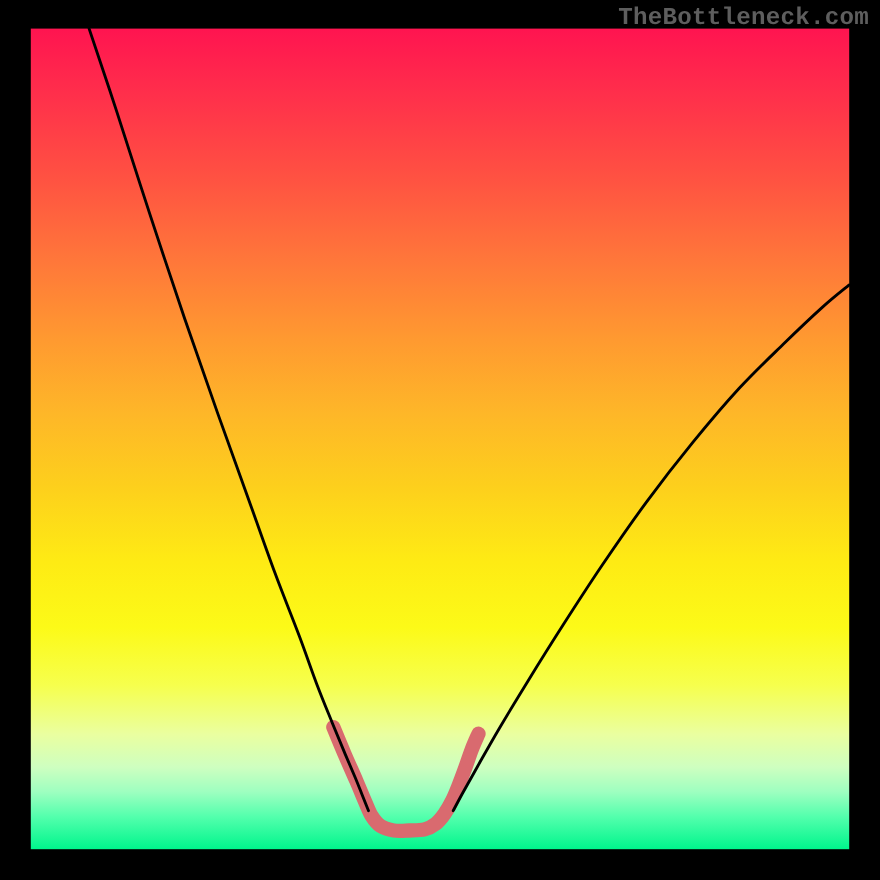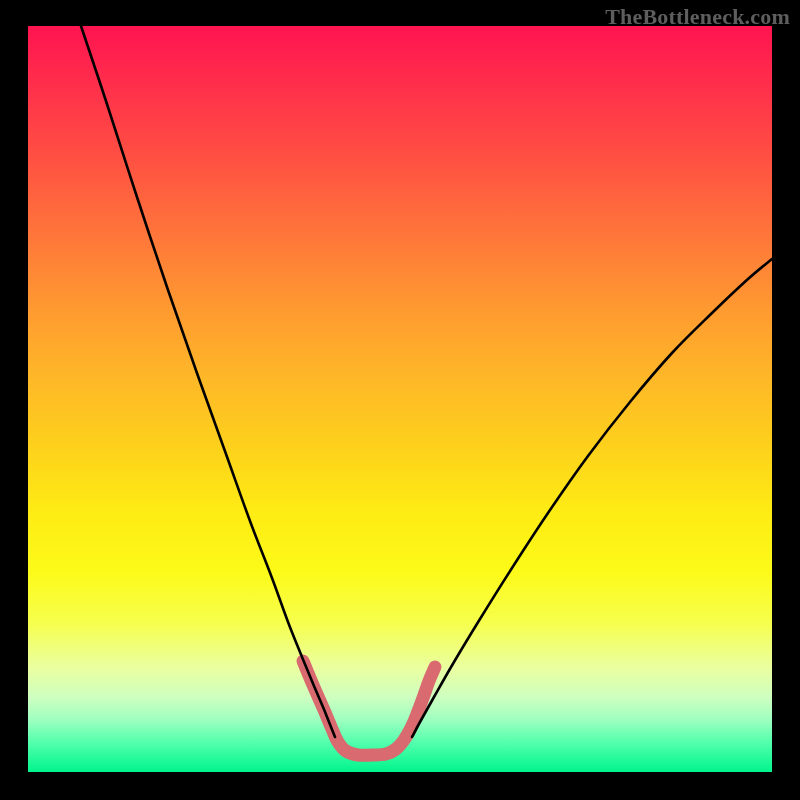--- a/index.html
+++ b/index.html
@@ -24,21 +24,21 @@
       #eaffa0 86%,
       #ceffc0 90%,
       #9effc0 93%,
       #54ffad 96%,
       #00f58c 100%);
   }
   .watermark {
     position: absolute;
     top: 4px;
     right: 10px;
-    font-family: Liberation Serif, serif;
+    font-family: Liberation Mono, monospace;
     font-size: 22px;
     font-weight: 600;
     color: #5e5e5e;
     letter-spacing: 0.2px;
   }
   svg.curves {
     position: absolute;
     left: 0; top: 0;
     width: 744px; height: 746px;
     overflow: visible;

